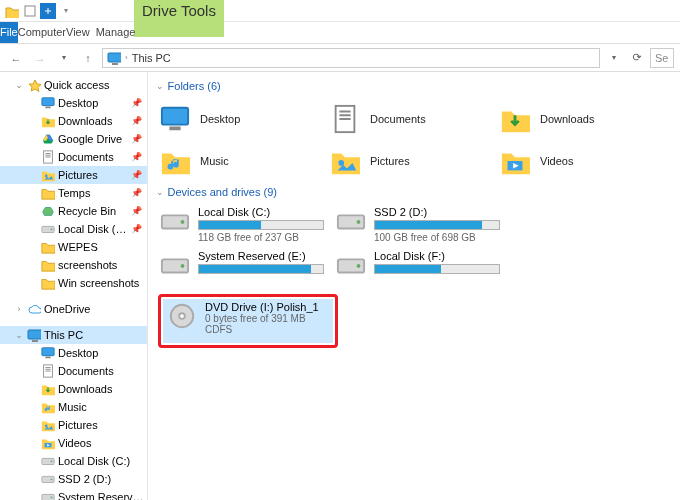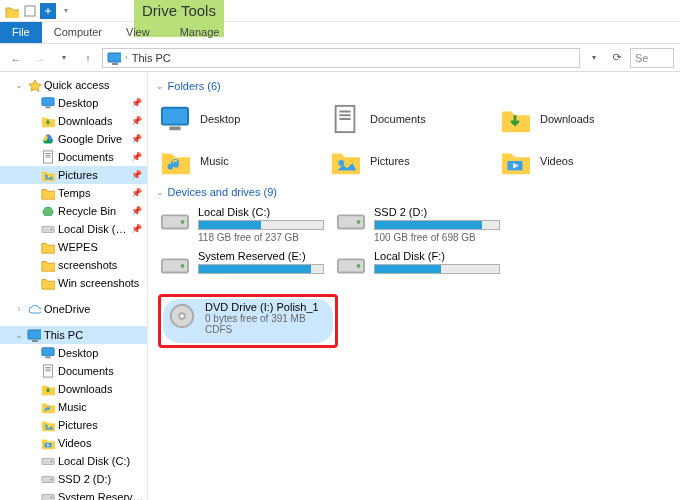--- a/index.html
+++ b/index.html
@@ -6,31 +6,31 @@
 html, body { width: 680px; height: 500px; overflow: hidden; background: #fff; color: #000; }
 
 .titlebar { height: 22px; display: flex; align-items: center; background: #fff; border-bottom: 1px solid #e5e5e5; }
 .titlebar .left { display: flex; align-items: center; gap: 2px; padding-left: 4px; }
 .titlebar .qat-icon { width: 16px; height: 16px; display: inline-flex; align-items: center; justify-content: center; }
 .titlebar .ctx-tab { margin-left: 60px; display: flex; align-items: flex-start; gap: 4px; }
 .titlebar .ctx-label { background: #b7e07a; color: #333; padding: 18px 8px; font-size: 15px; }
 .titlebar .title { font-size: 11px; color: #333; padding-top: 2px; }
 
 .ribbon { height: 22px; display: flex; align-items: stretch; border-bottom: 1px solid #ddd; background: #fff; }
-.ribbon .tab { padding: 4px 12px 2px; color: #444; cursor: default; }
+.ribbon .tab { padding: 4px 0 2px; color: #444; cursor: default; }
 .ribbon .tab.file { background: #1979ca; color: #fff; }
 .ribbon .tab.ctx { margin-left: 0; }
 
 .navbar { height: 28px; display: flex; align-items: center; gap: 4px; padding: 0 6px; border-bottom: 1px solid #ddd; }
 .navbar .navbtn { width: 20px; height: 20px; display: inline-flex; align-items: center; justify-content: center; color: #666; }
 .navbar .navbtn.disabled { opacity: 0.4; }
 .navbar .addr { flex: 1; height: 20px; border: 1px solid #ccc; display: flex; align-items: center; padding: 0 4px; gap: 4px; }
 .navbar .addr .crumb { color: #333; }
 .navbar .refresh { width: 18px; text-align: center; color: #555; }
-.navbar .search { width: 44px; height: 20px; border: 1px solid #ccc; display: flex; align-items: center; padding: 0 4px; color: #888; }
+.navbar .search { width: 24px; height: 20px; border: 1px solid #ccc; display: flex; align-items: center; padding: 0 4px; color: #888; }
 
 .body { display: flex; height: calc(500px - 22px - 22px - 28px); }
 
 .sidebar { width: 148px; border-right: 1px solid #e5e5e5; overflow: hidden; padding-top: 4px; }
 .tree-item { display: flex; align-items: center; height: 18px; padding-left: 4px; gap: 3px; white-space: nowrap; }
 .tree-item .exp { width: 10px; color: #888; font-size: 9px; text-align: center; }
 .tree-item .label { flex: 1; overflow: hidden; text-overflow: ellipsis; }
 .tree-item .pin { color: #999; font-size: 9px; margin-right: 4px; }
 .tree-item.selected { background: #cce8ff; }
 .tree-item.depth1 { padding-left: 14px; }
@@ -48,21 +48,21 @@
 .folder-item .flabel { color: #222; }
 
 .drives { display: flex; flex-wrap: wrap; gap: 0 6px; }
 .drive-item { width: 170px; height: 44px; display: flex; gap: 6px; padding: 2px; }
 .drive-item .dicon { width: 34px; height: 30px; flex-shrink: 0; }
 .drive-item .dinfo { flex: 1; min-width: 0; }
 .drive-item .dname { font-size: 11px; white-space: nowrap; overflow: hidden; text-overflow: ellipsis; }
 .drive-item .bar { height: 10px; border: 1px solid #b0b0b0; background: #eaeaea; margin: 2px 0; position: relative; }
 .drive-item .bar .fill { position: absolute; left: 0; top: 0; bottom: 0; background: #26a0da; }
 .drive-item .dstat { font-size: 10px; color: #666; white-space: nowrap; }
-.drive-item.selected { background: #cce8ff; border-radius: 16px; }
+.drive-item.selected { background: #cce8ff; }
 .drive-item.selected .dname { color: #000; }
 .drive-wrap.highlight-red { padding: 2px; }
 
 svg { display: block; }
 </style>
 </head>
 <body>
 
 <svg width="0" height="0" style="position:absolute">
 <defs>

